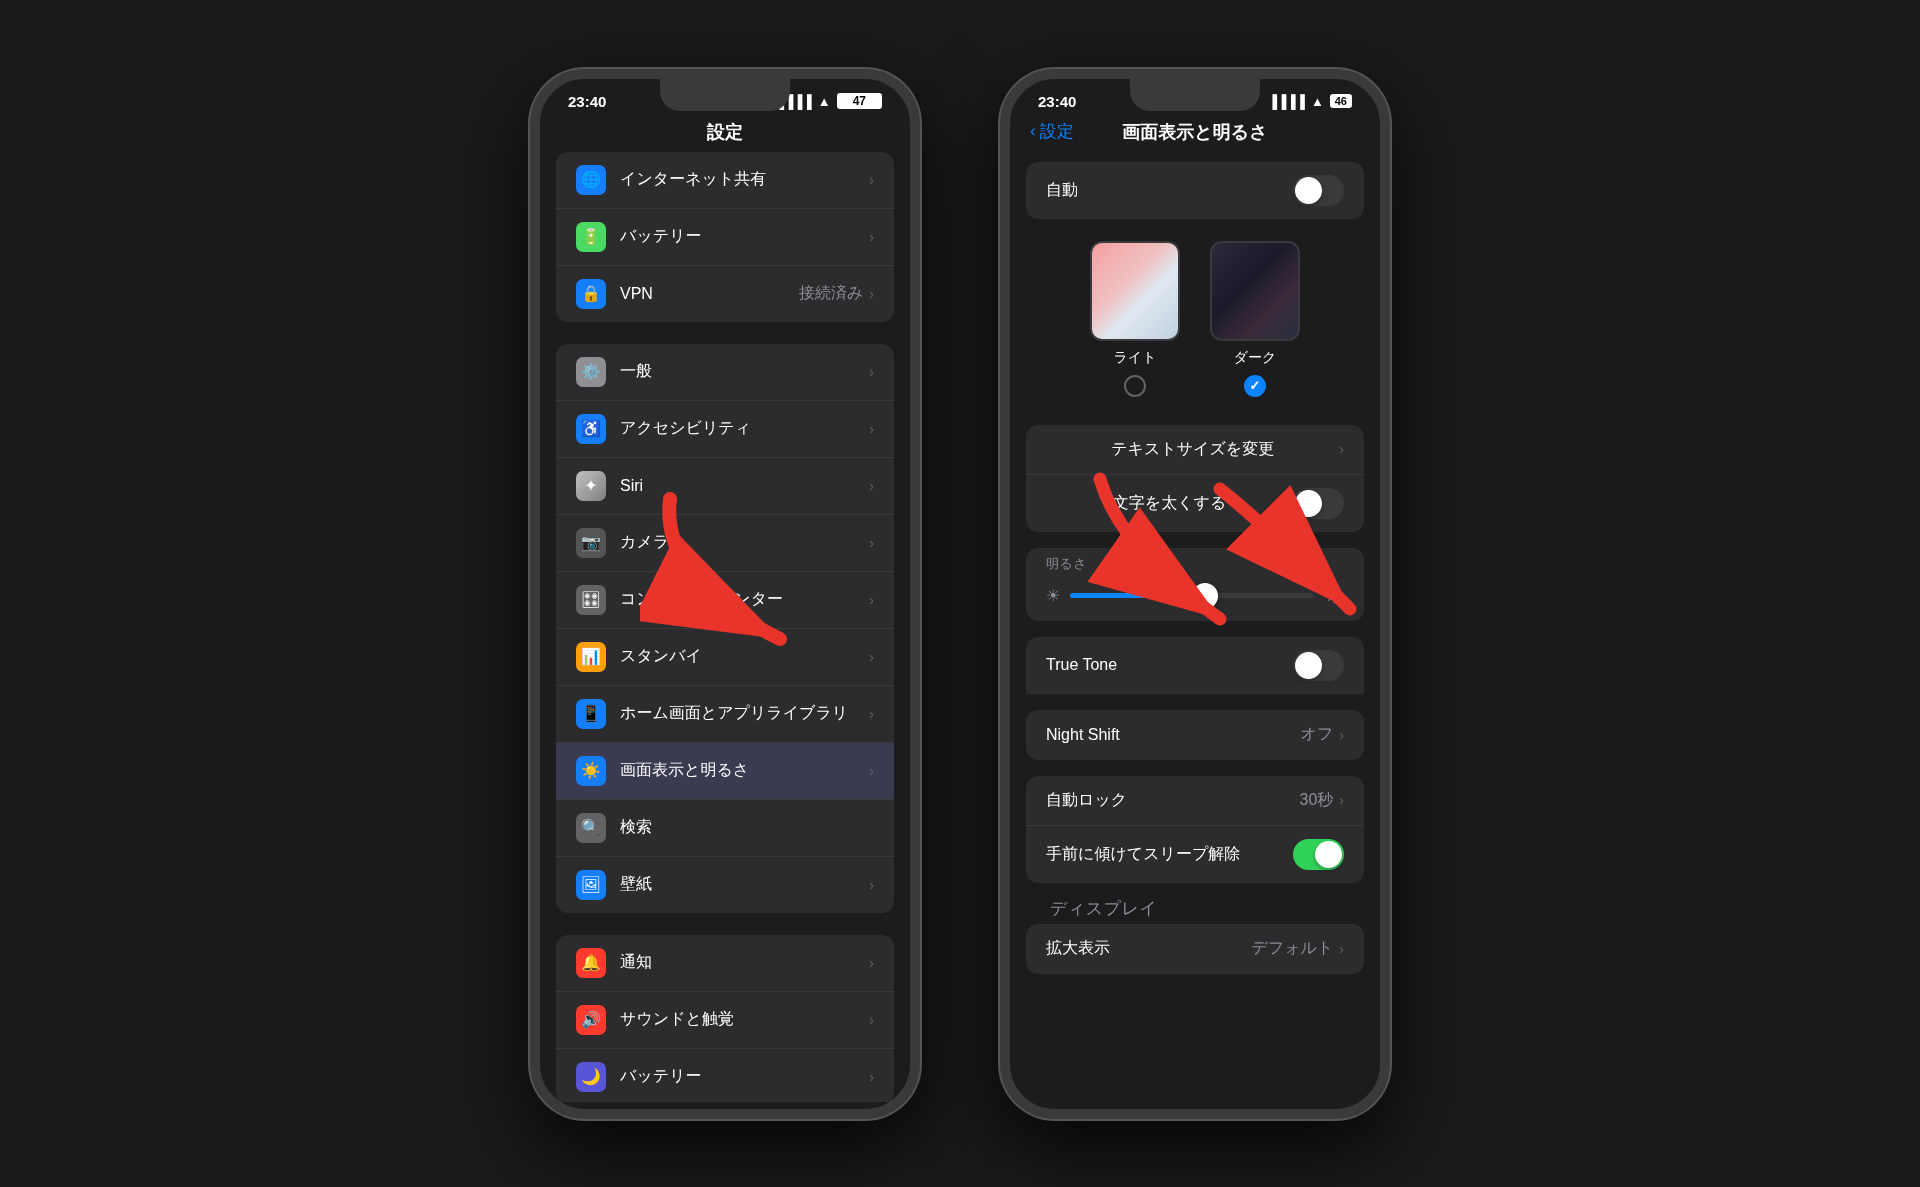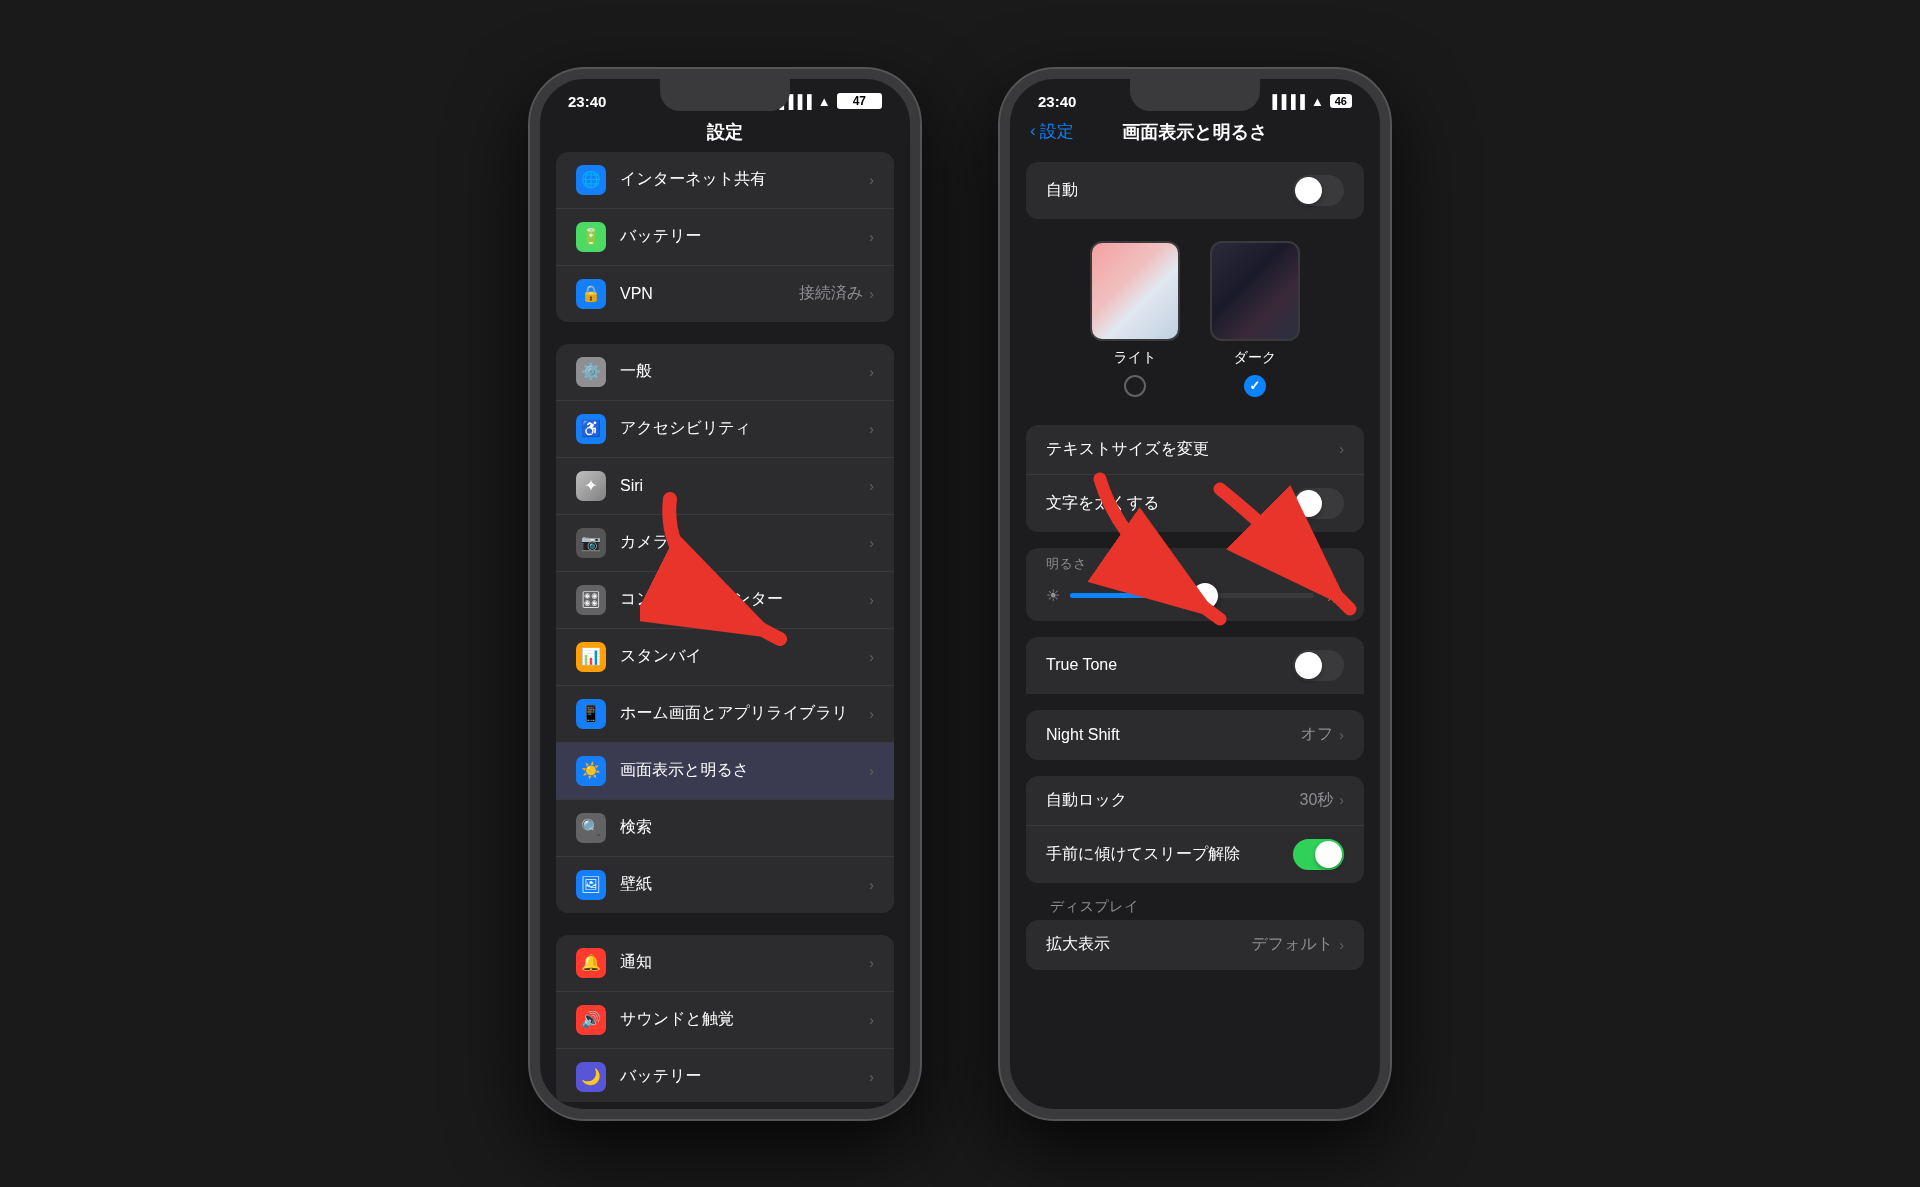--- a/index.html
+++ b/index.html
@@ -168,21 +168,21 @@
       border-radius: 50%;
       top: 50%;
       left: 55%;
       transform: translate(-50%, -50%);
       box-shadow: 0 2px 6px rgba(0,0,0,0.4);
     }
 
     
     .section-label {
       color: #8e8e93;
-      font-size: 14px;
+      font-size: 17px;
       padding: 6px 20px 4px;
       text-transform: uppercase;
       letter-spacing: 0.5px;
     }
 
     
     .appearance-row {
       display: flex;
       justify-content: center;
       gap: 30px;
@@ -405,21 +405,21 @@
           <div class="appearance-radio"></div>
         </div>
         <div class="appearance-item">
           <div class="appearance-thumb thumb-dark"></div>
           <span class="appearance-label">ダーク</span>
           <div class="appearance-radio selected"></div>
         </div>
       </div>
     </div>
 
-    <div style="margin: 16px 16px 0;">
+    <div style="margin: 16px 16px 0; text-align: center;">
       <div class="row" style="border-radius:12px 12px 0 0;">
         <span class="row-label">テキストサイズを変更</span>
         <span class="chevron">›</span>
       </div>
       <div class="row" style="border-radius:0 0 12px 12px;border-bottom:none;">
         <span class="row-label">文字を太くする</span>
         <div class="toggle off"></div>
       </div>
     </div>
 

